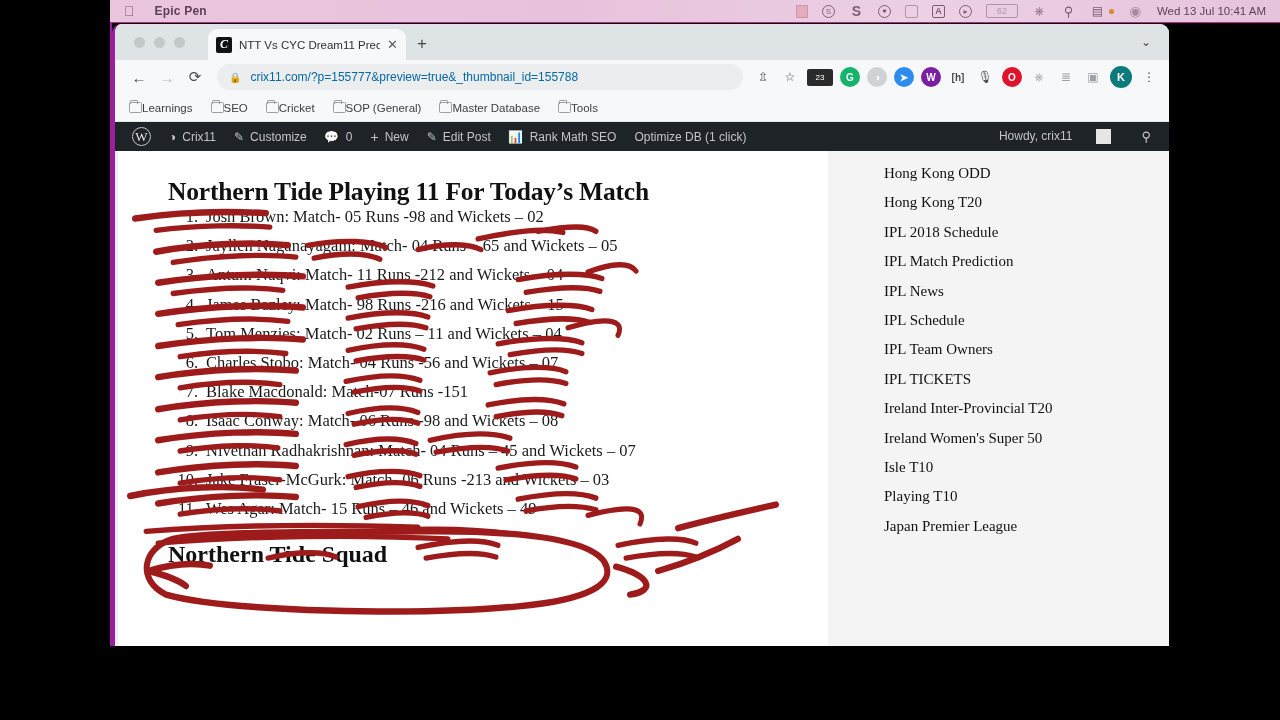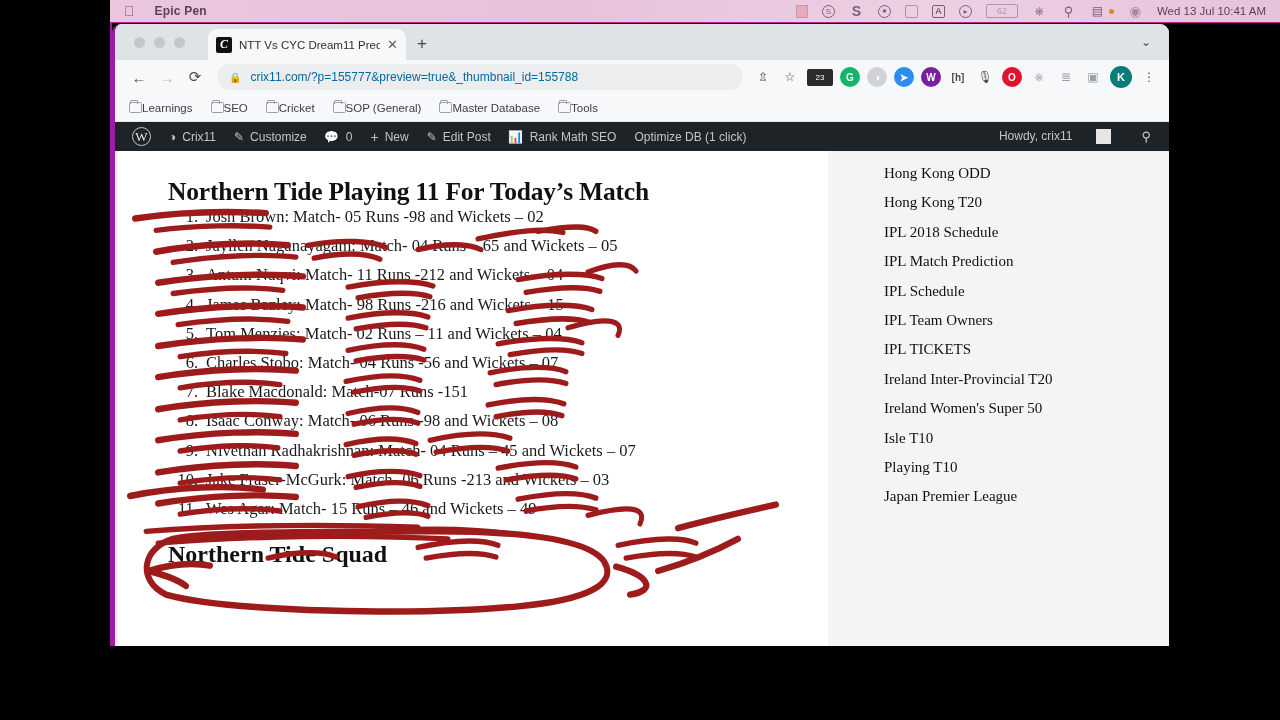--- a/index.html
+++ b/index.html
@@ -386,20 +386,21 @@
         </svg>
       </div>
 
       <div class="gutter"></div>
 
       <div class="sidebar">
         <div class="sb-item">Hong Kong ODD</div>
         <div class="sb-item">Hong Kong T20</div>
         <div class="sb-item">IPL 2018 Schedule</div>
         <div class="sb-item">IPL Match Prediction</div>
+        <div class="sb-item">IPL News</div>
         <div class="sb-item">IPL Schedule</div>
         <div class="sb-item">IPL Team Owners</div>
         <div class="sb-item">IPL TICKETS</div>
         <div class="sb-item">Ireland Inter-Provincial T20</div>
         <div class="sb-item">Ireland Women's Super 50</div>
         <div class="sb-item">Isle T10</div>
         <div class="sb-item">Playing T10</div>
         <div class="sb-item">Japan Premier League</div>
 
       </div>

